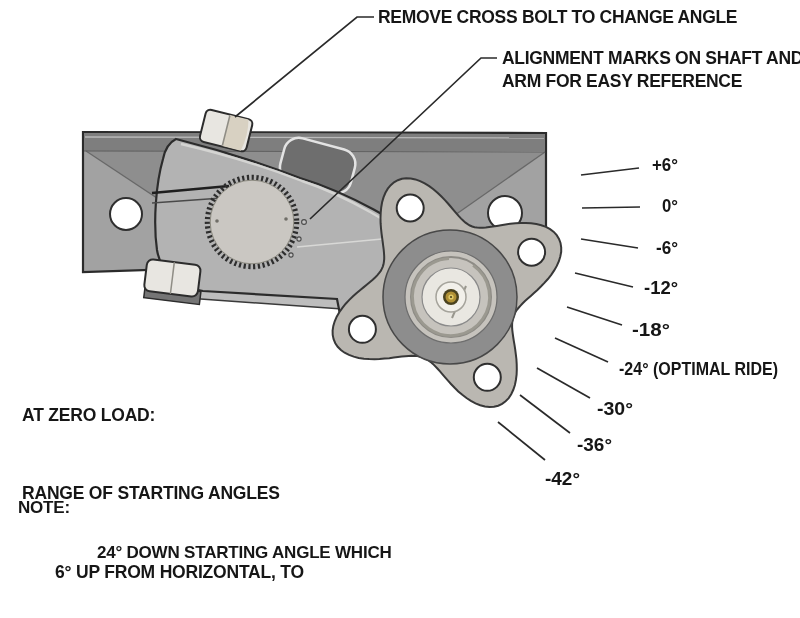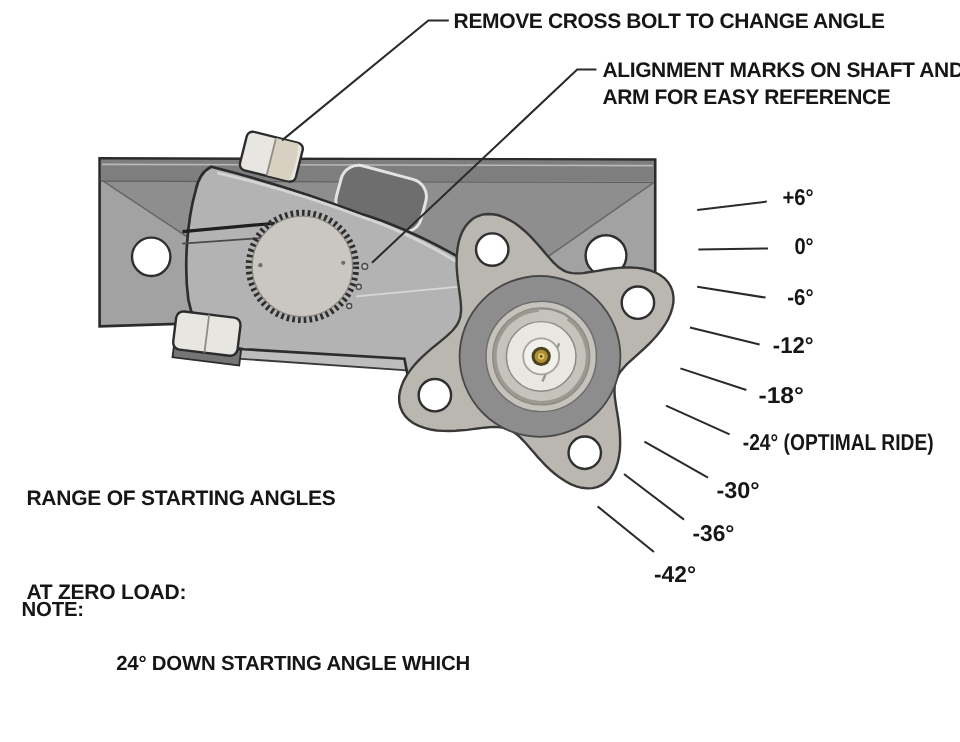--- a/index.html
+++ b/index.html
@@ -124,22 +124,23 @@
 
     <polyline points="374,17 357,17 235,117" fill="none" stroke="#2a2a2a" stroke-width="1.7"></polyline>
     <polyline points="497,58 481,58 310,219" fill="none" stroke="#2a2a2a" stroke-width="1.7"></polyline>
 
     <text class="callout" x="378" y="23">REMOVE CROSS BOLT TO CHANGE ANGLE</text>
     <text class="callout" x="502" y="64">ALIGNMENT MARKS ON SHAFT AND</text>
     <text class="callout" x="502" y="87">ARM FOR EASY REFERENCE</text>
   </svg>
 
   <div class="txtblock range-block">
+    <div>AT ZERO LOAD:</div>
     <div>RANGE OF STARTING ANGLES</div>
-    <div>AT ZERO LOAD:</div>
+    <div class="ind">6° UP FROM HORIZONTAL, TO</div>
     
     
   </div>
 
   <div class="txtblock note-block">
     <div class="note-label">NOTE:</div>
     <div class="note-lines">
       <div>24° DOWN STARTING ANGLE WHICH</div>
       
       

